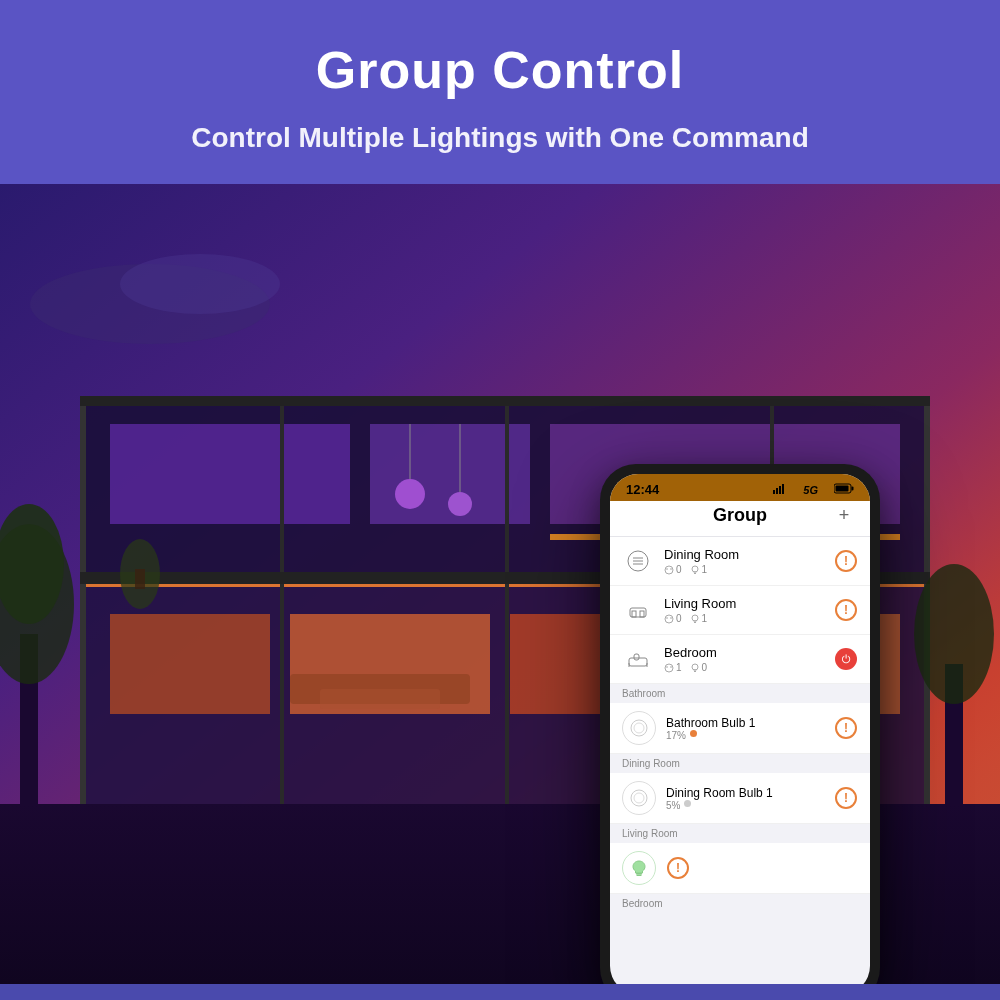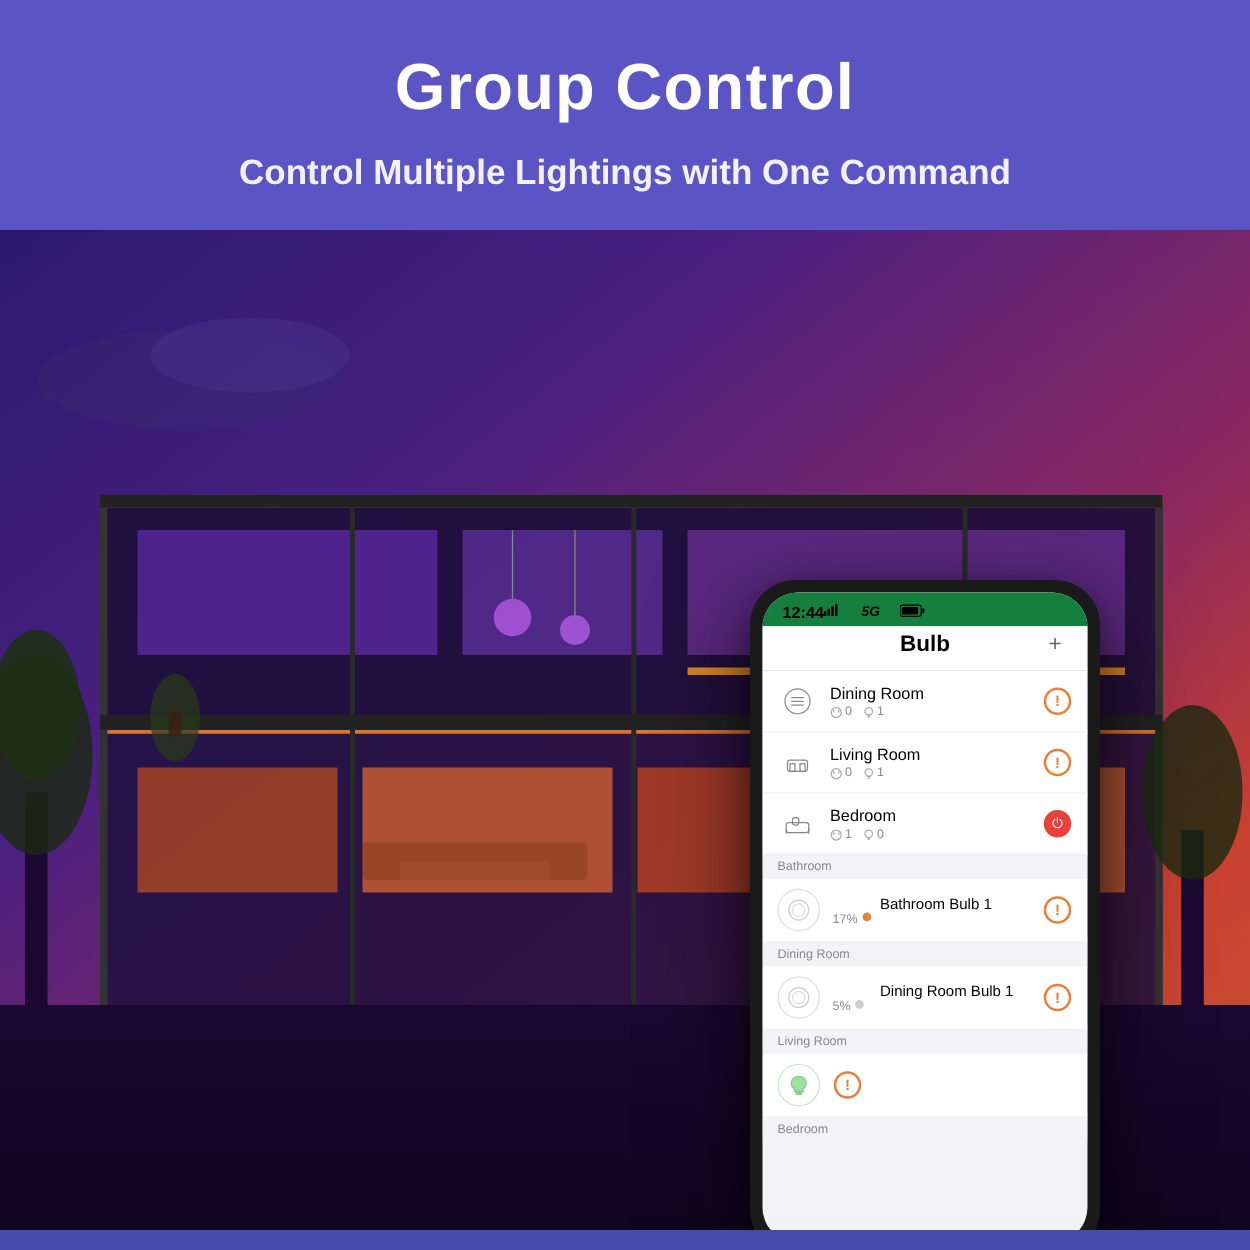--- a/index.html
+++ b/index.html
@@ -82,24 +82,24 @@
       height: 100%;
       background: #f2f2f7;
       border-radius: 28px;
       overflow: hidden;
       display: flex;
       flex-direction: column;
     }
 
     
     .status-bar {
-      background: #15803d;
+      background: #a16207;
       padding: 8px 16px 4px;
       display: flex;
-      justify-content: flex-start;
+      justify-content: space-between;
       align-items: center;
       flex-shrink: 0;
     }
     .status-time {
       font-size: 13px;
       font-weight: 600;
       color: #000;
     }
     .status-icons {
       display: flex;
@@ -245,21 +245,20 @@
     .device-icon-wrap.colored {
       border-color: #c8e8c8;
     }
     .device-info {
       flex: 1;
     }
     .device-name {
       font-size: 12px;
       font-weight: 500;
       color: #000;
-      margin-left: 38px;
     }
     .device-status {
       display: flex;
       align-items: flex-start;
       gap: 4px;
       margin-top: 0;
     }
     .device-pct {
       font-size: 10px;
       color: #888;
@@ -398,21 +397,21 @@
                   <rect x="0" y="1" width="17" height="9" rx="2" fill="none" stroke="#000" strokewidth="1.2"></rect>
                   <rect x="17.5" y="3.5" width="2" height="4" rx="1" fill="#000"></rect>
                   <rect x="1.5" y="2.5" width="13" height="6" rx="1" fill="#000"></rect>
                 </svg>
             </span>
           </div>
         </div>
 
         <div class="app-header">
           <div style="width:20px"></div>
-          <span class="app-title">Bulb</span>
+          <span class="app-title">Group</span>
           <div class="app-add-btn">+</div>
         </div>
 
         <div class="rooms-list">
 
           <div class="room-item">
             <div class="room-icon">
               <svg width="22" height="22" viewBox="0 0 22 22" fill="none">
                   <circle cx="11" cy="11" r="10" stroke="#888" strokewidth="1.5"></circle>
                   <line x1="6" y1="8" x2="16" y2="8" stroke="#888" strokewidth="1.2"></line>

